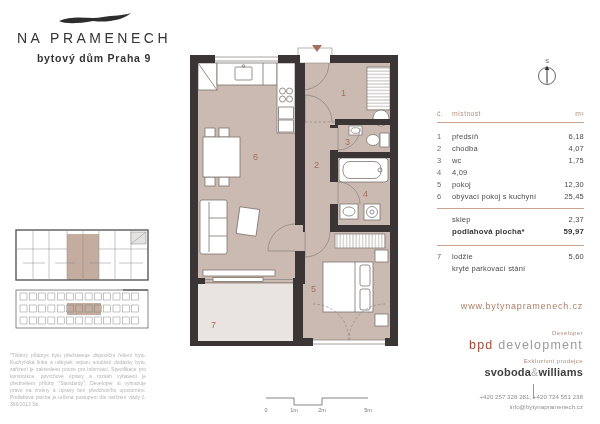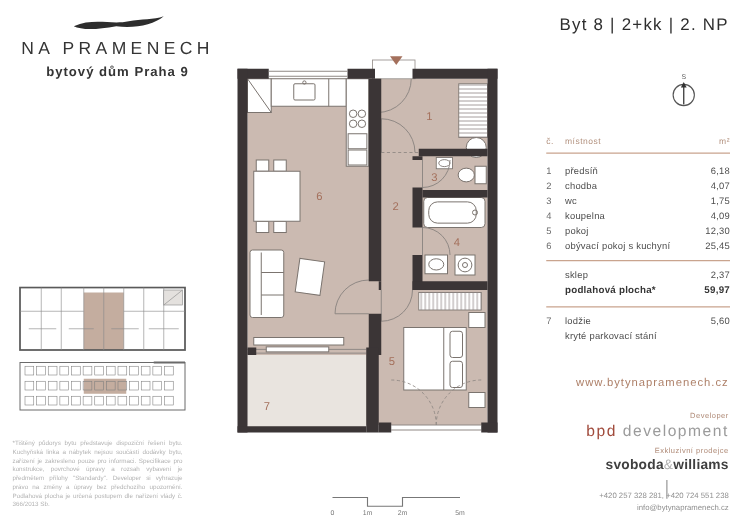--- a/index.html
+++ b/index.html
@@ -63,21 +63,20 @@
 <div class="page">
 
   <div class="brand">
     <svg class="swoosh" width="86" height="14" viewBox="0 0 86 14">
       <path d="M8,9 C24,2 38,8 52,5 C62,3 72,4 80,1 C72,8 56,11 42,9 C26,12 14,12 8,9 Z" fill="#2d2d2d"></path>
     </svg>
     <div class="brand-name">NA PRAMENECH</div>
     <div class="brand-sub">bytový dům Praha 9</div>
   </div>
 
-  <div class="unit-title">Byt 8  |  2+kk  |  2. NP</div>
 
   <svg class="compass" width="26" height="32" viewBox="0 0 26 32">
     <text x="13" y="7" text-anchor="middle" font-size="5.5" fill="#555">S</text>
     <circle cx="13" cy="20" r="8.5" fill="none" stroke="#555" stroke-width="0.9"></circle>
     <line x1="13" y1="12.5" x2="13" y2="27.5" stroke="#333" stroke-width="1"></line>
     <path d="M13,9.5 L10.7,14 L15.3,14 Z" fill="#333"></path>
   </svg>
 
   <div class="area-table">
     <div class="thead">
@@ -97,21 +96,20 @@
         <span class="nm">chodba</span>
         <span class="ar">4,07</span>
       </div>
       <div class="trow">
         <span class="no">3</span>
         <span class="nm">wc</span>
         <span class="ar">1,75</span>
       </div>
       <div class="trow">
         <span class="no">4</span>
-        <span class="nm">koupelna</span>
         <span class="ar">4,09</span>
       </div>
       <div class="trow">
         <span class="no">5</span>
         <span class="nm">pokoj</span>
         <span class="ar">12,30</span>
       </div>
       <div class="trow">
         <span class="no">6</span>
         <span class="nm">obývací pokoj s kuchyní</span>

